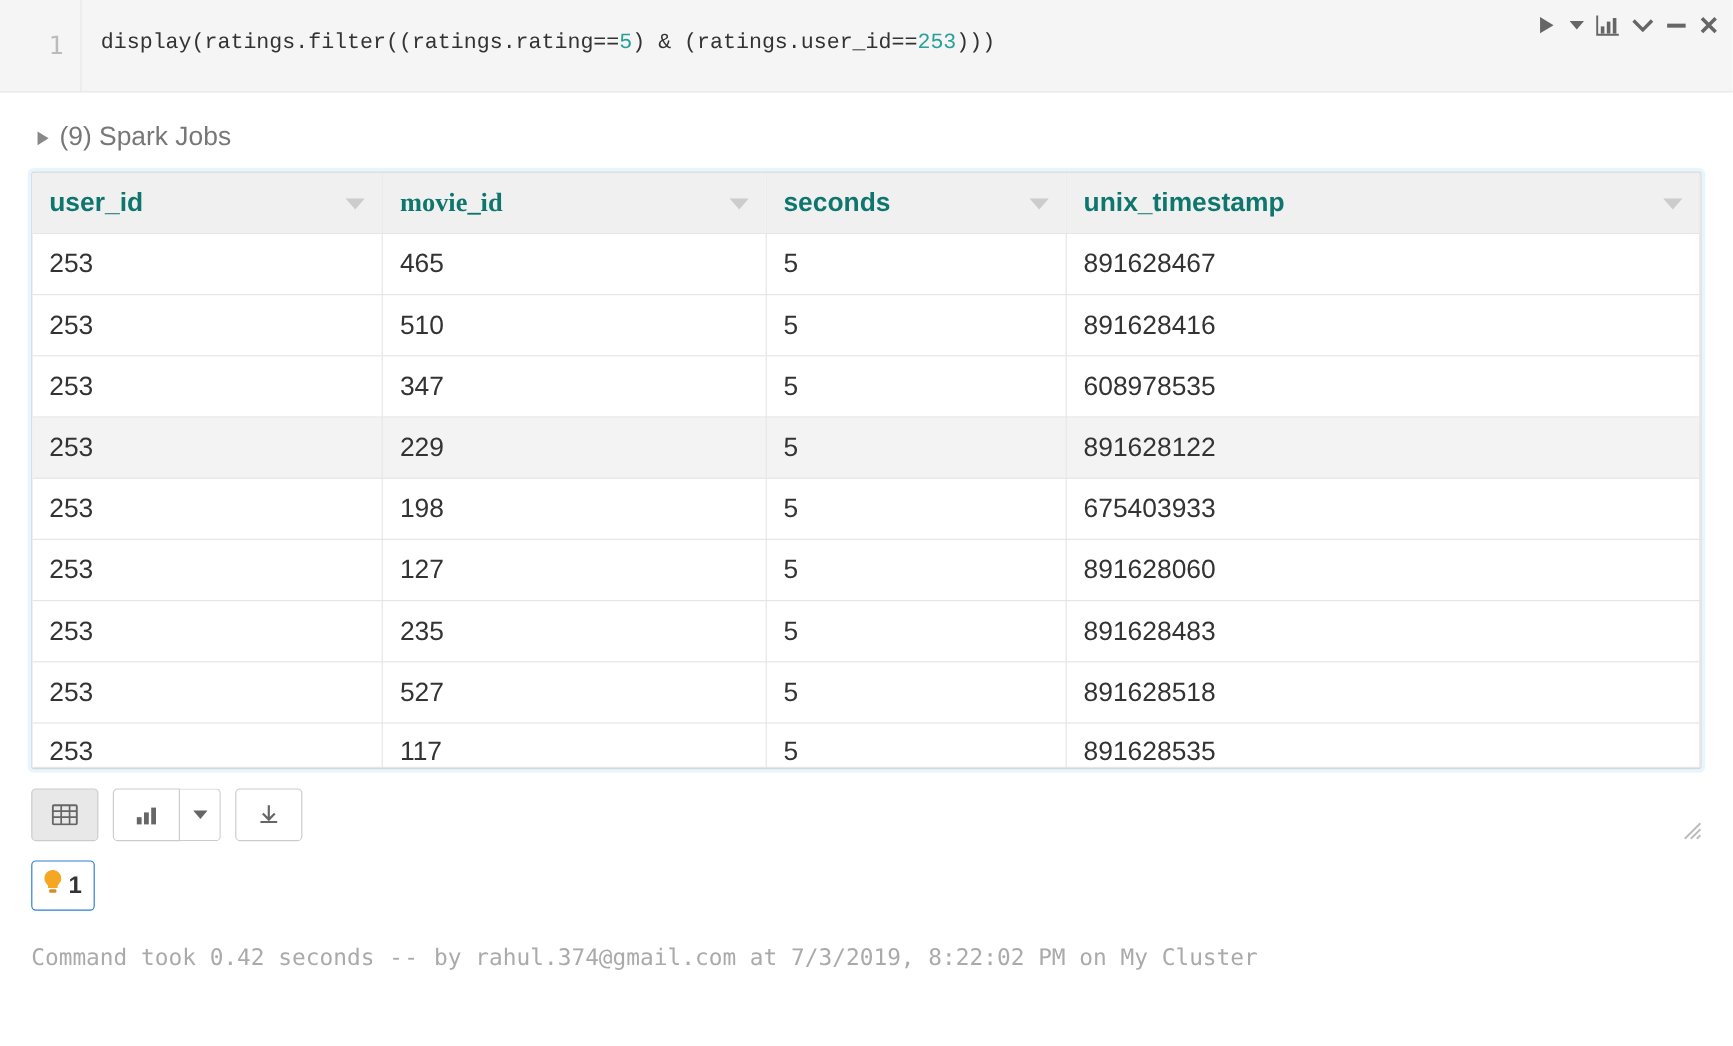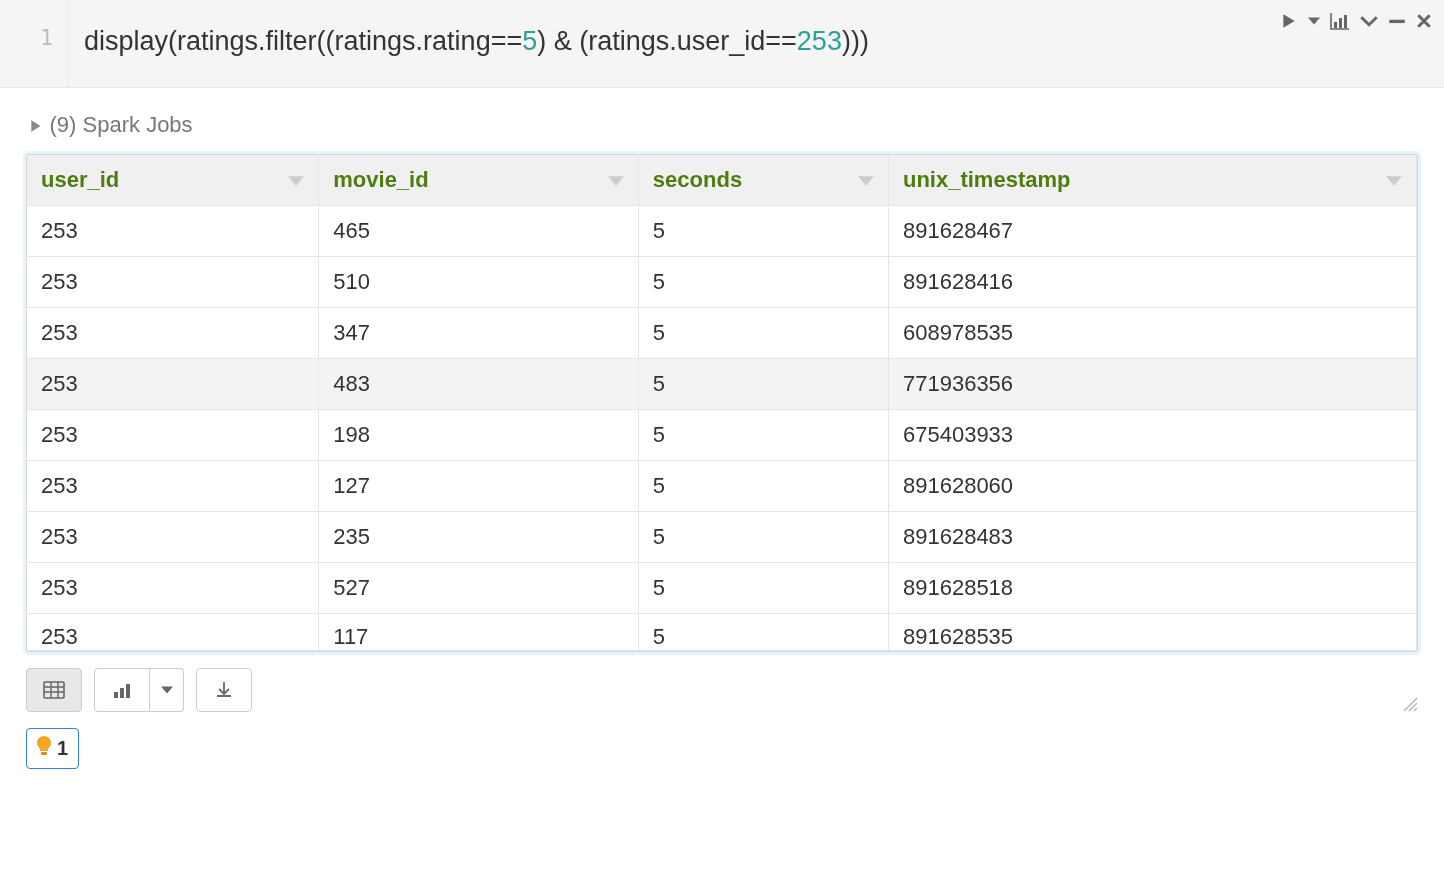--- a/index.html
+++ b/index.html
@@ -24,22 +24,22 @@
     color: #bbb;
     font-family: "Menlo","Consolas",monospace;
     font-size: 21px;
     border-right: 1px solid #e8e8e8;
     user-select: none;
     flex-shrink: 0;
   }
   .code {
     flex: 1;
     padding: 26px 10px 30px 16px;
-    font-family: Liberation Sans, sans-serif;
-    font-size: 27px;
+    font-family: Liberation Mono, monospace;
+    font-size: 18px;
     color: #333;
     white-space: pre;
     overflow: hidden;
   }
   .code .num { color: #2aa198; }
   .cell-actions {
     position: absolute;
     top: 12px;
     right: 12px;
     display: flex;
@@ -82,21 +82,21 @@
   }
   table.data th, table.data td {
     text-align: left;
     padding: 12px 14px;
     font-size: 22px;
     border-bottom: 1px solid #e6e6e6;
     border-right: 1px solid #e6e6e6;
   }
   table.data th {
     background: #f0f0f0;
-    color: #4d7c0f;
+    color: #0f766e;
     font-weight: 600;
     position: relative;
     font-size: 22px;
   }
   table.data th .sort-caret {
     position: absolute;
     right: 14px;
     top: 50%;
     transform: translateY(-50%);
   }
@@ -229,21 +229,21 @@
     <span>(9) Spark Jobs</span>
   </div>
 
   <div class="table-wrap">
     <table class="data">
       <thead>
         <tr id="thead-row">
             <th style="width: 21%;"><span>user_id</span><span class="sort-caret"><svg width="16" height="12" viewBox="0 0 12 9">
                   <path fill="#ccc" d="M0 1 L6 8 L12 1 Z"></path>
                 </svg></span></th>
-            <th style="width: 23%;"><span>movie_id</span><span class="sort-caret"><svg width="16" height="12" viewBox="0 0 12 9">
+            <th style="width: 23%; font-family: Liberation Serif, serif;"><span>movie_id</span><span class="sort-caret"><svg width="16" height="12" viewBox="0 0 12 9">
                   <path fill="#ccc" d="M0 1 L6 8 L12 1 Z"></path>
                 </svg></span></th>
             <th style="width: 18%;"><span>seconds</span><span class="sort-caret"><svg width="16" height="12" viewBox="0 0 12 9">
                   <path fill="#ccc" d="M0 1 L6 8 L12 1 Z"></path>
                 </svg></span></th>
             <th style="width: 38%;"><span>unix_timestamp</span><span class="sort-caret"><svg width="16" height="12" viewBox="0 0 12 9">
                   <path fill="#ccc" d="M0 1 L6 8 L12 1 Z"></path>
                 </svg></span></th>
           </tr>
       </thead>
@@ -261,23 +261,23 @@
             <td>891628416</td>
           </tr>
           <tr>
             <td>253</td>
             <td>347</td>
             <td>5</td>
             <td>608978535</td>
           </tr>
           <tr class="hovered">
             <td>253</td>
-            <td>483</td>
-            <td>5</td>
-            <td>771936356</td>
+            <td>229</td>
+            <td>5</td>
+            <td>891628122</td>
           </tr>
           <tr>
             <td>253</td>
             <td>198</td>
             <td>5</td>
             <td>675403933</td>
           </tr>
           <tr>
             <td>253</td>
             <td>127</td>
@@ -344,13 +344,16 @@
       <span class="bulb">
         <svg width="18" height="22" viewBox="0 0 18 22">
             <path fill="#f5a623" d="M9 1 C5 1 2 4 2 8 C2 11 4 12.5 5 14 L5 16 L13 16 L13 14 C14 12.5 16 11 16 8 C16 4 13 1 9 1 Z"></path>
             <rect x="6" y="17" width="6" height="3" rx="1" fill="#d68f1e"></rect>
           </svg>
       </span>
       <span>1</span>
     </span>
   </div>
 
+  <div class="footer-line">
+    <span>Command took </span><span>0.42 seconds</span><span class="sep"> -- </span><span>by </span><span>rahul.374@gmail.com</span><span> at </span><span>7/3/2019, 8:22:02 PM</span><span> on </span><span>My Cluster</span>
+  </div>
 </div>
 
 </body></html>

